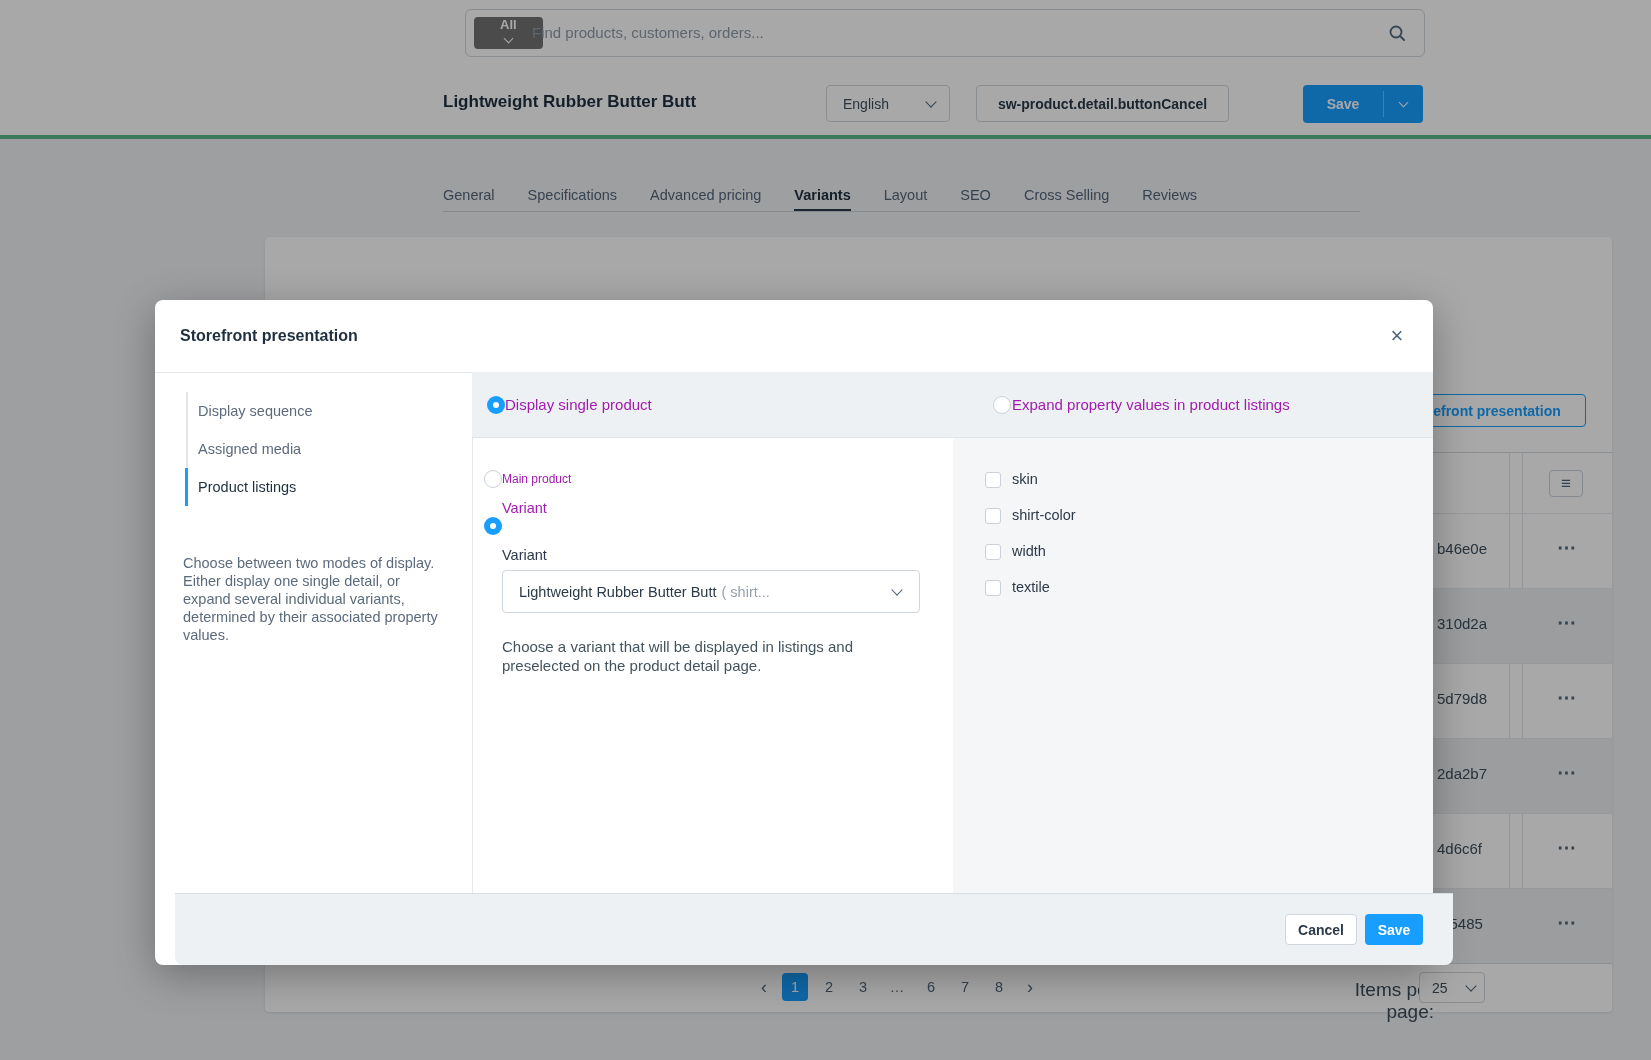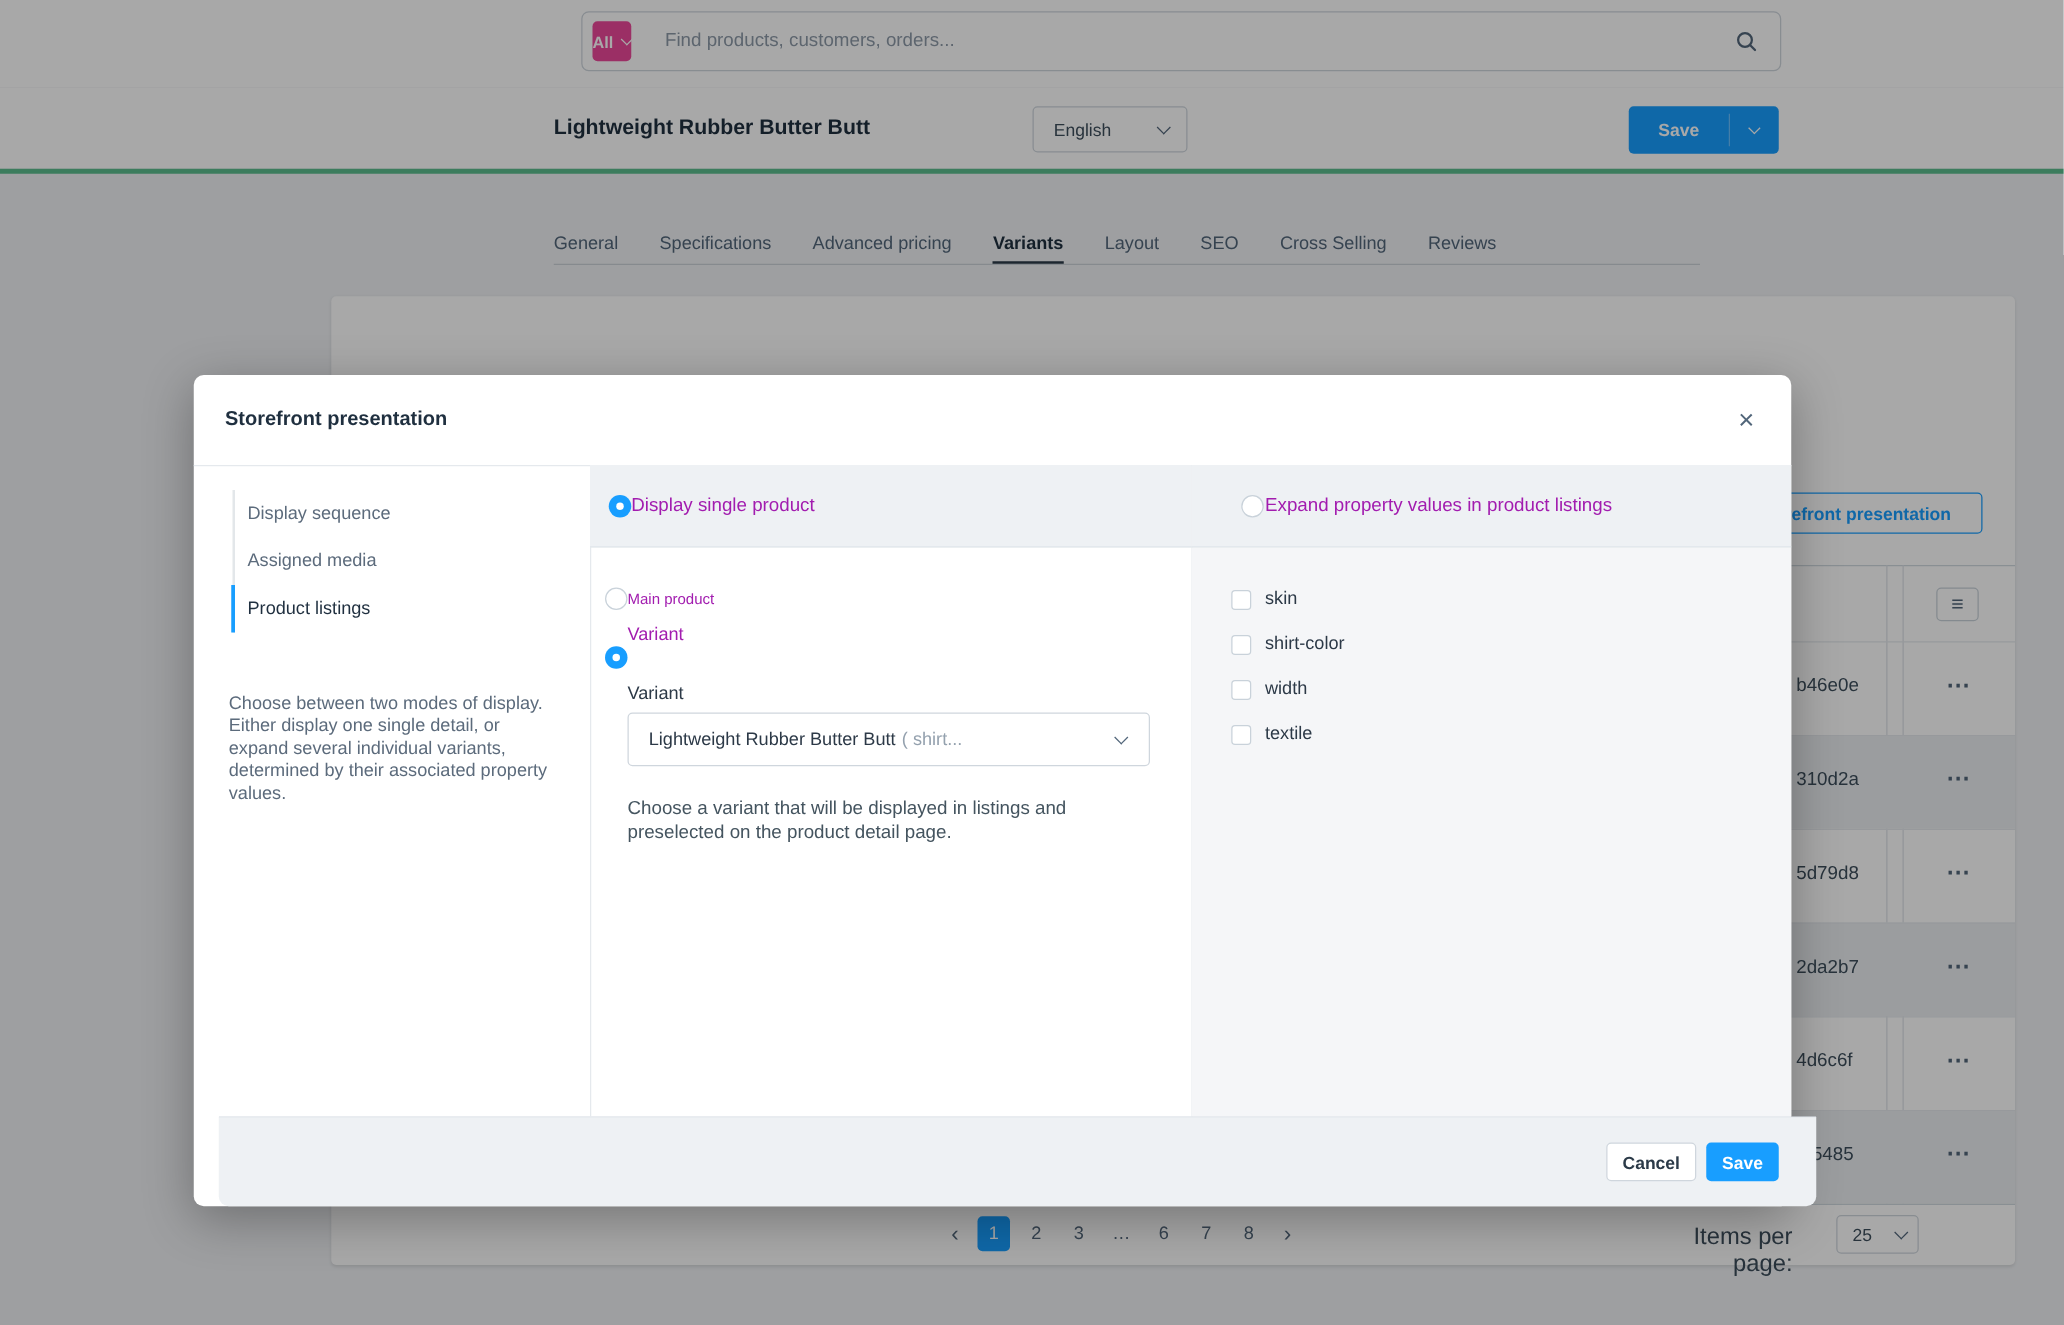--- a/index.html
+++ b/index.html
@@ -3,22 +3,22 @@
 <meta charset="utf-8">
 <style>
   html,body{margin:0;padding:0;width:1651px;height:1060px;overflow:hidden;
     font-family:"Liberation Sans",sans-serif;background:#f0f2f5;}
   .abs{position:absolute;}
   #stage{position:relative;width:1651px;height:1060px;}
 
   
   .topbar{left:0;top:0;width:1651px;height:70px;background:#fff;border-bottom:1px solid #e0e4e8;}
   .searchbox{left:465px;top:9px;width:960px;height:48px;background:#fff;border:1px solid #cfd6dd;border-radius:6px;box-sizing:border-box;}
-  .scope-chip{left:8px;top:7px;height:32px;padding:0 0;background:#ec4899;border-radius:4px;color:#fff;
-    font-size:13px;font-weight:700;display:flex;align-items:center;gap:7px;}
+  .scope-chip{left:8px;top:7px;height:32px;padding:0 26px;background:#737373;border-radius:4px;color:#fff;
+    font-size:13px;font-weight:700;display:flex;align-items:center;gap:7px;flex-direction:column;}
   .placeholder{left:66px;top:14px;font-size:15px;color:#8d9aa8;}
   .search-ic{right:18px;top:14px;}
 
   .smartbar{left:0;top:70px;width:1651px;height:65px;background:#fff;}
   .greenline{left:0;top:135px;width:1651px;height:4px;}
   .pg-title{left:443px;top:92px;font-size:17px;font-weight:700;color:#1f2f3f;}
   .btn{box-sizing:border-box;border:1px solid #cfd6dd;border-radius:4px;background:#fff;color:#2b3a48;
     font-size:14px;font-weight:700;display:flex;align-items:center;justify-content:center;}
   .lang-sel{left:826px;top:85px;width:124px;height:37px;font-weight:400;justify-content:space-between;padding:0 14px 0 16px;color:#3d4e5c;}
   .cancel-btn{left:976px;top:85px;width:253px;height:37px;}
@@ -43,21 +43,21 @@
   .row.alt{background:#eceff2;}
   .row .rid{position:absolute;left:1172px;top:26px;font-size:15px;color:#3d4e5c;}
   .row .dots{position:absolute;left:1288px;top:22px;width:28px;text-align:center;font-size:19px;font-weight:700;color:#52667a;letter-spacing:1px;}
   .grid-bottom{left:0;top:726px;width:1347px;height:0;border-top:1px solid #d1d9e0;}
 
   .pager{left:489px;top:736px;height:28px;display:flex;align-items:center;gap:8px;font-size:14.5px;color:#52667a;}
   .pnum{min-width:26px;height:28px;display:flex;align-items:center;justify-content:center;border-radius:4px;}
   .pnum.active{background:#189eff;color:#fff;}
   .parrow{width:20px;text-align:center;font-size:18px;color:#52667a;}
   .ipp-label{left:1040px;top:742px;width:129px;text-align:right;font-size:19px;color:#3d4e5c;}
-  .ipp-sel{left:1204px;top:735px;width:66px;height:31px;border:1px solid #cfd6dd;border-radius:4px;background:#fff;box-sizing:border-box;
+  .ipp-sel{left:1154px;top:735px;width:66px;height:31px;border:1px solid #cfd6dd;border-radius:4px;background:#fff;box-sizing:border-box;
     display:flex;align-items:center;justify-content:space-between;padding:0 9px 0 12px;font-size:14px;color:#3d4e5c;}
 
   
   .overlay{left:0;top:0;width:1651px;height:1060px;background:rgba(0,0,0,.34);z-index:10;}
 
   
   .modal{left:155px;top:300px;width:1278px;height:665px;background:#fff;border-radius:8px;z-index:20;
     box-shadow:0 10px 40px rgba(0,0,0,.30);}
   .m-title{left:25px;top:0;height:72px;line-height:72px;font-size:16px;font-weight:700;color:#1f2f3f;}
   .m-close{right:22px;top:22px;width:28px;height:28px;display:flex;align-items:center;justify-content:center;
@@ -117,20 +117,21 @@
       </div>
     </div>
   </div>
 
   <div class="abs smartbar"></div>
   <div class="abs pg-title">Lightweight Rubber Butter Butt</div>
   <div class="abs btn lang-sel">
     <span>English</span>
     <span class="chev"></span>
   </div>
+  <div class="abs btn cancel-btn">sw-product.detail.buttonCancel</div>
   <div class="abs save-split">
     <div class="save-main">Save</div>
     <div class="save-div"></div>
     <div class="save-caret">
         <span class="chev white"></span>
       </div>
   </div>
   <div class="abs greenline" style="background: rgb(91, 189, 142);"></div>
 
   <div class="abs tabs">

